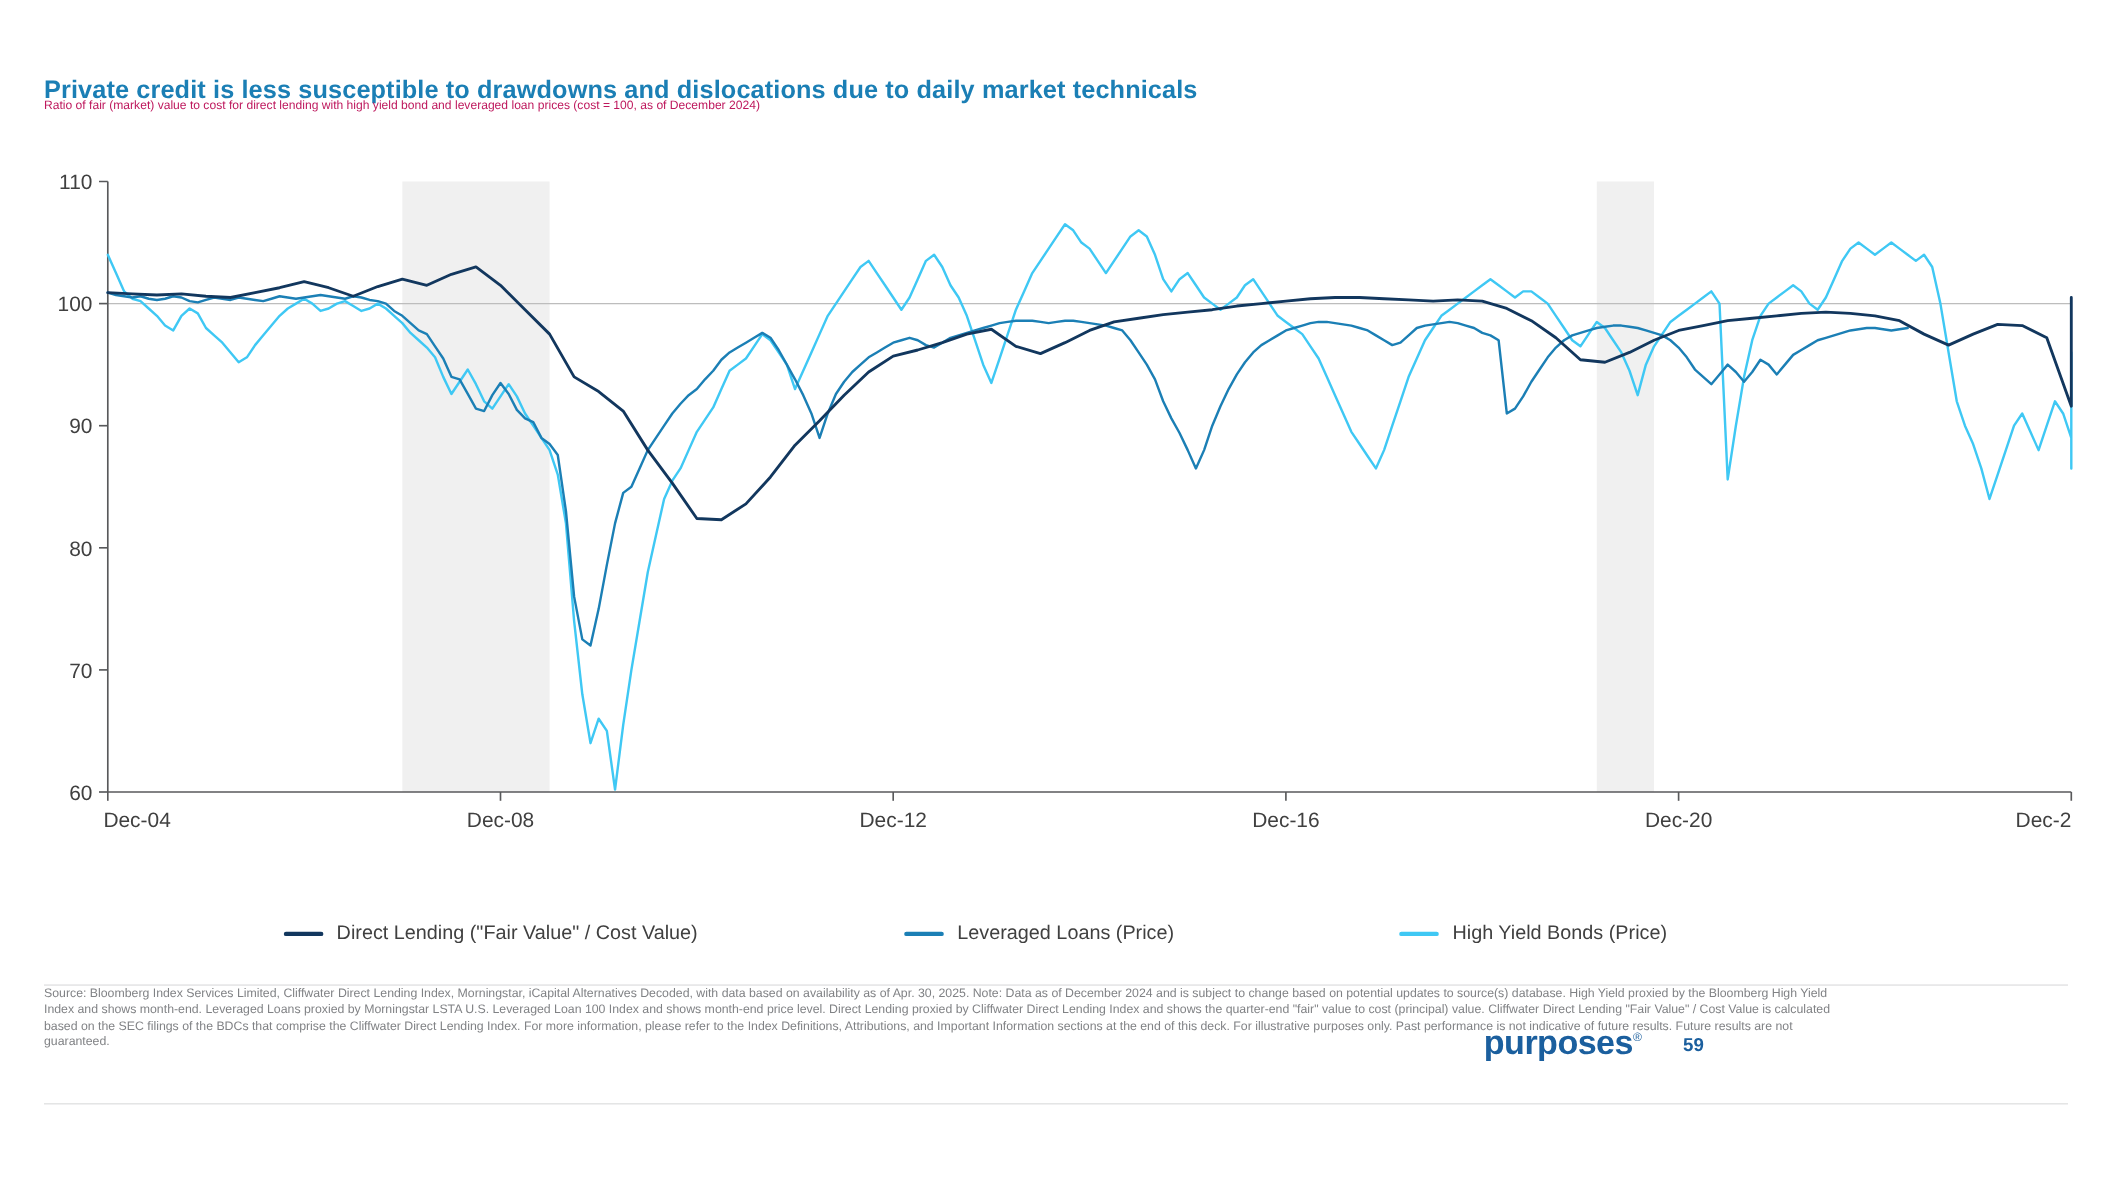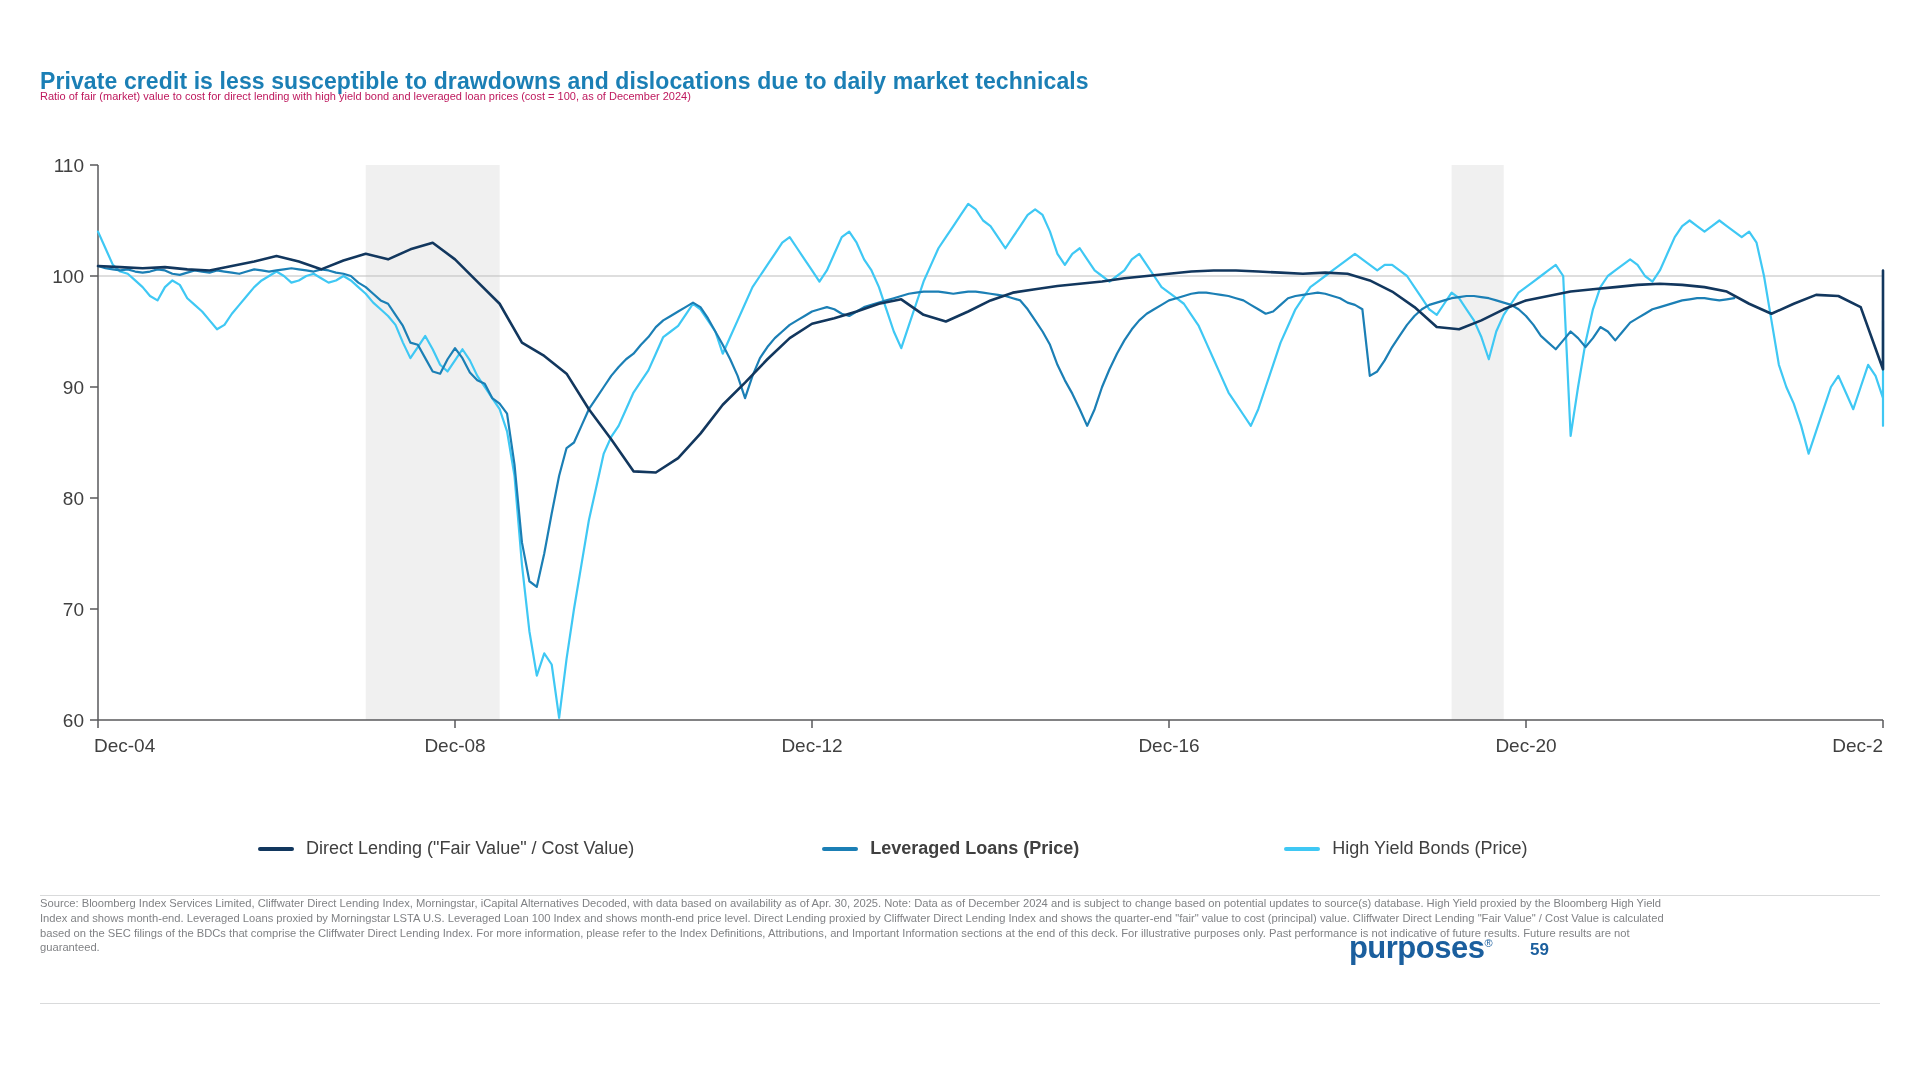--- a/index.html
+++ b/index.html
@@ -59,21 +59,21 @@
     gap: 0px;
   }
   .legend-item {
     display: flex;
     flex-direction: row;
     align-items: center;
     font-size: 18px;
     color: #404040;
   }
   .legend-item.i0 { margin-left: 218px; }
-  .legend-item.i1 { margin-left: 188px; font-weight: bold; }
+  .legend-item.i1 { margin-left: 188px; }
   .legend-item.i2 { margin-left: 205px; }
   .legend-swatch {
     width: 36px;
     height: 4px;
     border-radius: 2px;
     margin-right: 12px;
     display: inline-block;
   }
   .rule {
     position: absolute;

